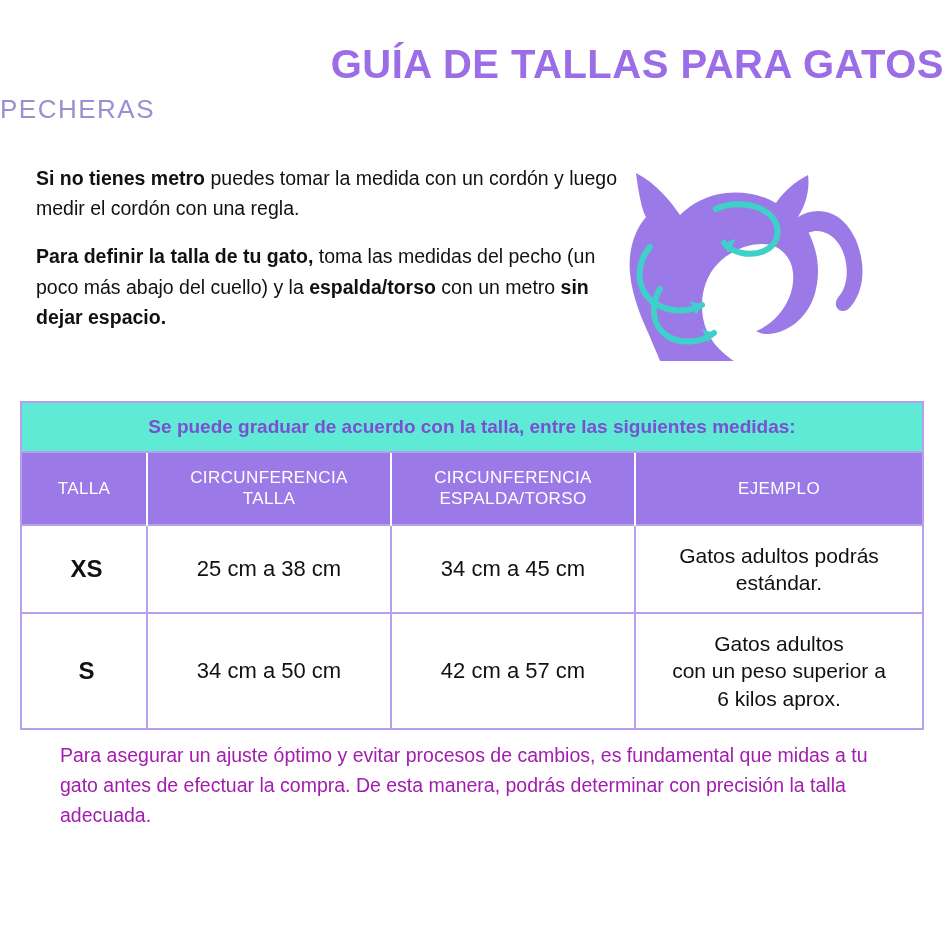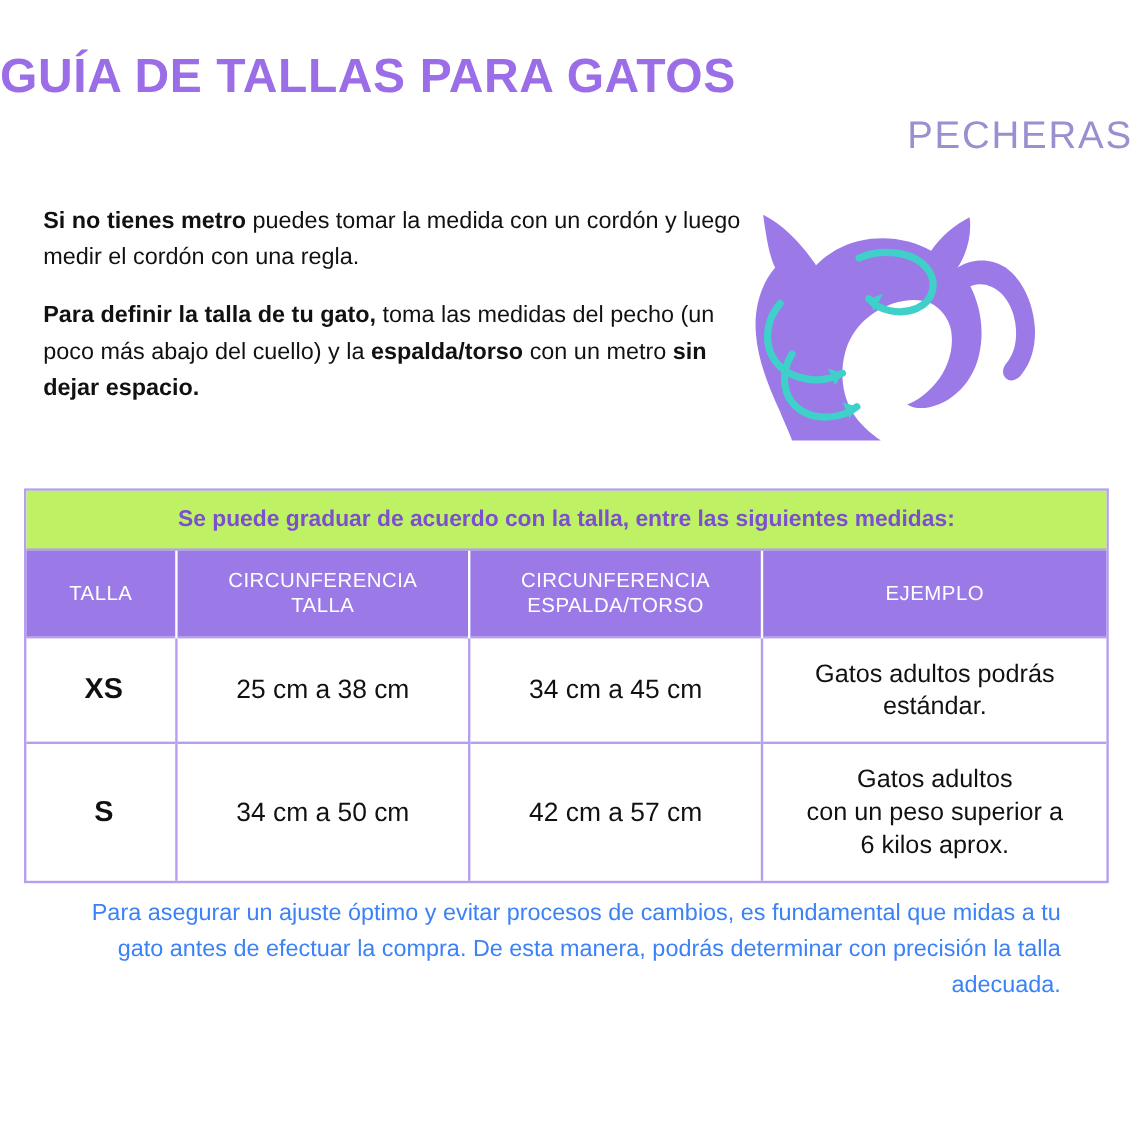--- a/index.html
+++ b/index.html
@@ -16,31 +16,31 @@
   }
   .page {
     position: relative;
     width: 944px;
     height: 944px;
     box-sizing: border-box;
   }
 
   
   .title {
-    text-align: left;
+    text-align: right;
     font-size: 40px;
     font-weight: bold;
     letter-spacing: 0.5px;
     color: #9b6ee8;
     margin: 42px 0 0 0;
     line-height: 1.1;
   }
   .subtitle {
-    text-align: right;
-    font-size: 32px;
+    text-align: left;
+    font-size: 26px;
     color: #9b8fd0;
     letter-spacing: 1.5px;
     margin: 8px 0 0 0;
     font-weight: 400;
   }
 
   
   .intro-wrap {
     position: relative;
     margin-top: 30px;
@@ -70,21 +70,21 @@
     height: 230px;
   }
 
   
   .table-wrap {
     margin: 16px 20px 0 20px;
     border: 2px solid #b79ff0;
     box-sizing: border-box;
   }
   .band {
-    background: #bef264;
+    background: #5eead4;
     color: #7b4fd0;
     font-weight: bold;
     font-size: 19px;
     padding: 13px 16px;
     text-align: center;
     border-bottom: 2px solid #b79ff0;
   }
   table {
     border-collapse: collapse;
     width: 100%;
@@ -128,24 +128,24 @@
   
   .important {
     text-align: center;
     color: #8b5fe0;
     font-weight: bold;
     font-size: 21px;
     margin-top: 22px;
     letter-spacing: 0.3px;
   }
   .footer-text {
-    text-align: right;
+    text-align: left;
     font-size: 19.5px;
     line-height: 1.55;
-    color: #3b82f6;
+    color: #a21caf;
     margin: 10px 60px 0 60px;
   }
 </style>
 </head>
 <body>
 
 <div class="page">
 
   <h1 class="title">GUÍA DE TALLAS PARA GATOS</h1>
   <div class="subtitle">PECHERAS</div>

